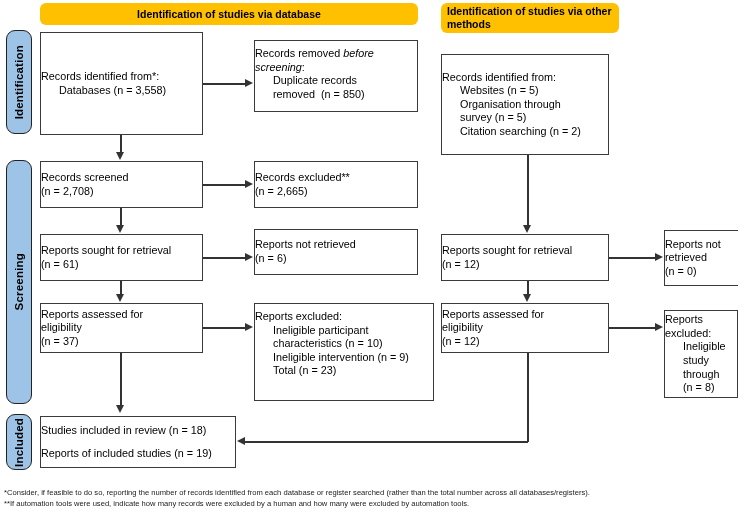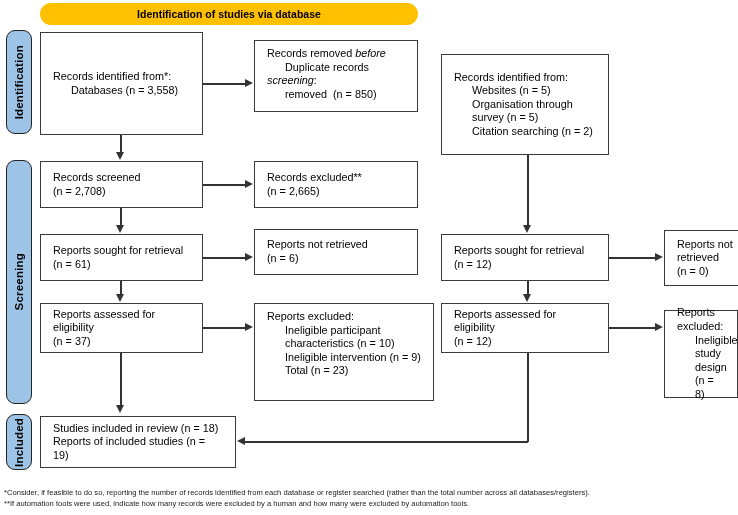--- a/index.html
+++ b/index.html
@@ -35,41 +35,41 @@
     font-weight: bold;
     font-size: 11.5px;
     letter-spacing: 0.2px;
     white-space: nowrap;
     color: #000;
   }
   
   .banner {
     position: absolute;
     background: #FFC000;
-    border-radius: 11px;
+    border-radius: 6px;
     box-sizing: border-box;
     display: flex;
     align-items: center;
     justify-content: center;
     text-align: left;
     font-weight: bold;
     font-size: 10.5px;
     line-height: 13px;
     padding: 2px 6px;
     color: #000;
   }
   
   .node {
     position: absolute;
     background: #ffffff;
     border: 1.4px solid #3a3a3a;
     box-sizing: border-box;
     font-size: 10.8px;
     line-height: 13.6px;
-    padding: 6px 12px;
+    padding: 6px 0;
     color: #000;
     display: flex;
     flex-direction: column;
     justify-content: center;
     white-space: pre-wrap;
   }
   .node.top-align { justify-content: flex-start; }
   .node .ln { display: block; }
   .node .indent1 { padding-left: 18px; }
   .node .spacer { height: 9px; }
@@ -123,30 +123,33 @@
   <div class="phase-bar" style="left:6px; top:160px; width:26px; height:244px;">
     <span>Screening</span>
   </div>
   <div class="phase-bar" style="left:6px; top:414px; width:26px; height:56px;">
     <span>Included</span>
   </div>
 
   <div class="banner" style="left:40px; top:3px; width:378px; height:22px;">
     <span>Identification of studies via database</span>
   </div>
+  <div class="banner" style="left:441px; top:3px; width:178px; height:30px;">
+    <span>Identification of studies via other methods</span>
+  </div>
 
   <div class="node" style="left:40px; top:32px; width:163px; height:103px;">
     <span class="ln">Records identified from*:</span>
     <span class="ln indent1">Databases (n = 3,558)</span>
   </div>
 
   <div class="node top-align" style="left:254px; top:40px; width:164px; height:72px;">
     <span class="ln"><span>Records removed </span><em>before</em></span>
+    <span class="ln"><em>screening</em><span>:</span></span>
     <span class="ln indent1">Duplicate records</span>
-    <span class="ln"><em>screening</em><span>:</span></span>
     <span class="ln indent1">removed  (n = 850)</span>
   </div>
 
   <div class="node" style="left:40px; top:161px; width:163px; height:47px;">
     <span class="ln">Records screened</span>
     <span class="ln">(n = 2,708)</span>
   </div>
 
   <div class="node" style="left:254px; top:161px; width:164px; height:47px;">
     <span class="ln">Records excluded**</span>
@@ -200,21 +203,21 @@
     <span class="ln">Reports assessed for</span>
     <span class="ln">eligibility</span>
     <span class="ln">(n = 12)</span>
   </div>
 
   <div class="node" style="left:664px; top:310px; width:74px; height:88px;">
     <span class="ln">Reports</span>
     <span class="ln">excluded:</span>
     <span class="ln indent1">Ineligible</span>
     <span class="ln indent1">study</span>
-    <span class="ln indent1">design</span>
+    <span class="ln indent1">through</span>
     <span class="ln indent1">(n = 8)</span>
   </div>
 
   <div class="node" style="left:40px; top:416px; width:196px; height:52px;">
     <span class="ln">Studies included in review (n = 18)</span>
     <span class="spacer"></span>
     <span class="ln">Reports of included studies (n = 19)</span>
   </div>
 
   <div class="line-v" style="left:120px; top:135px; height:18px;"></div>

